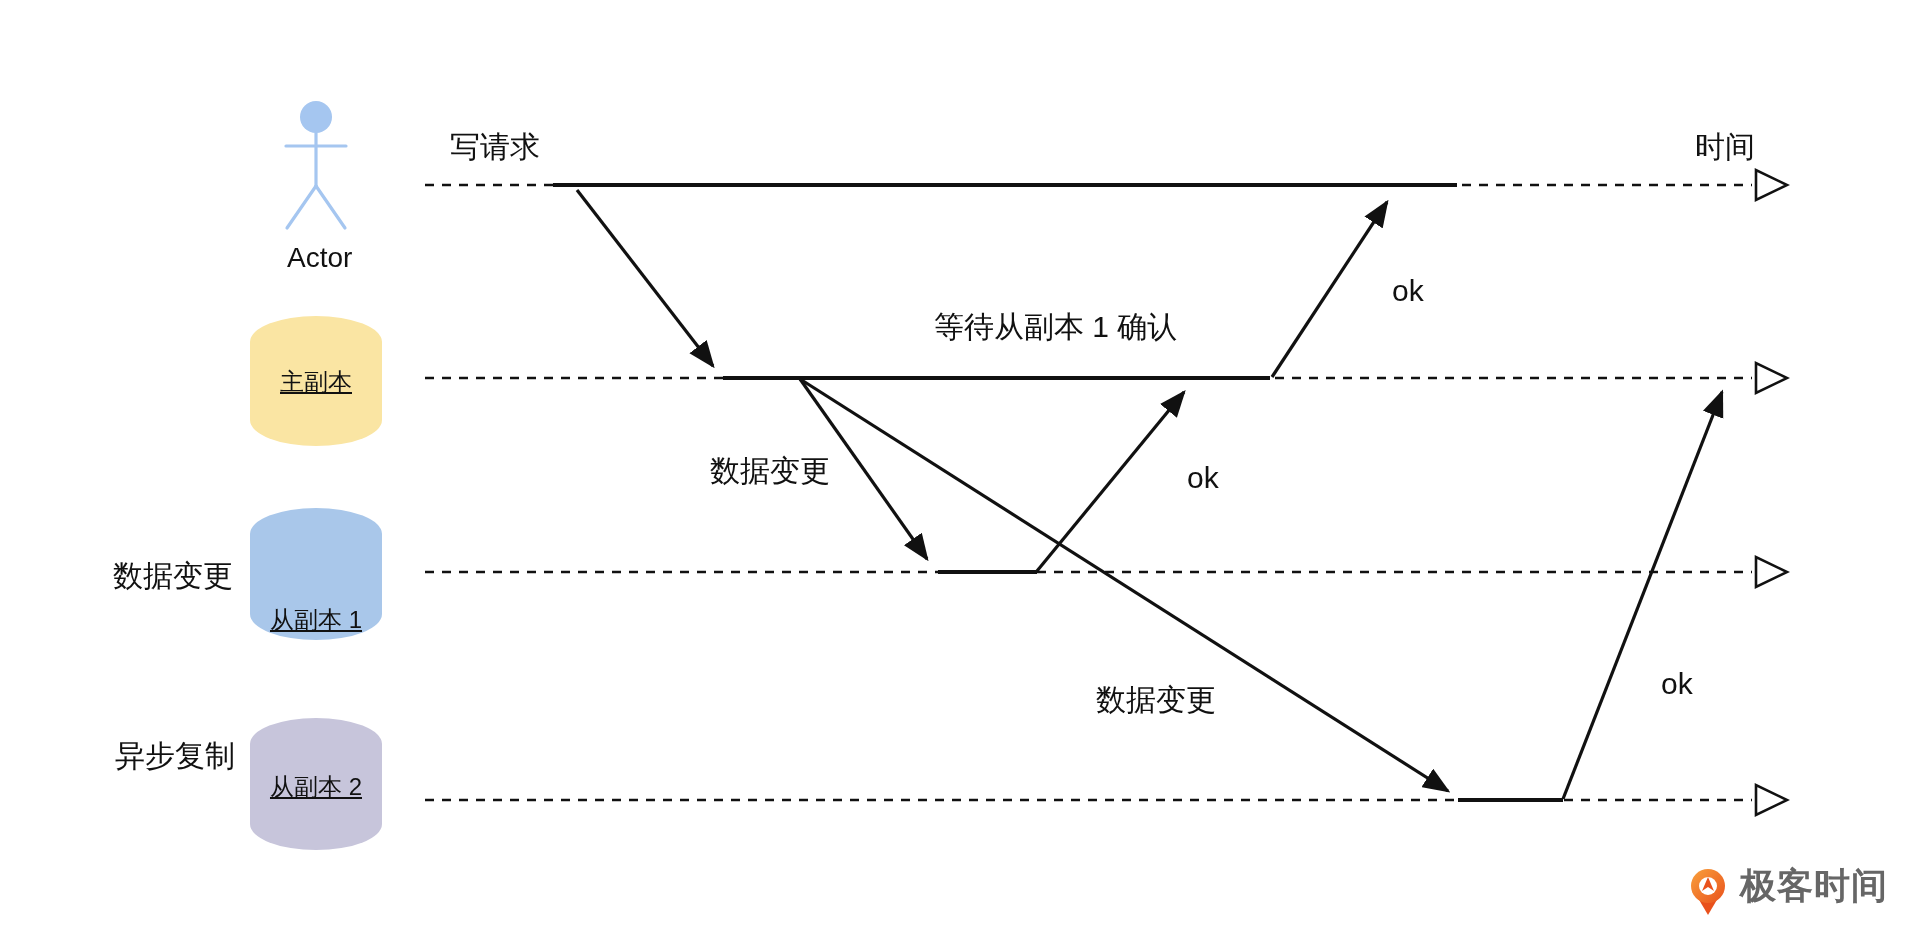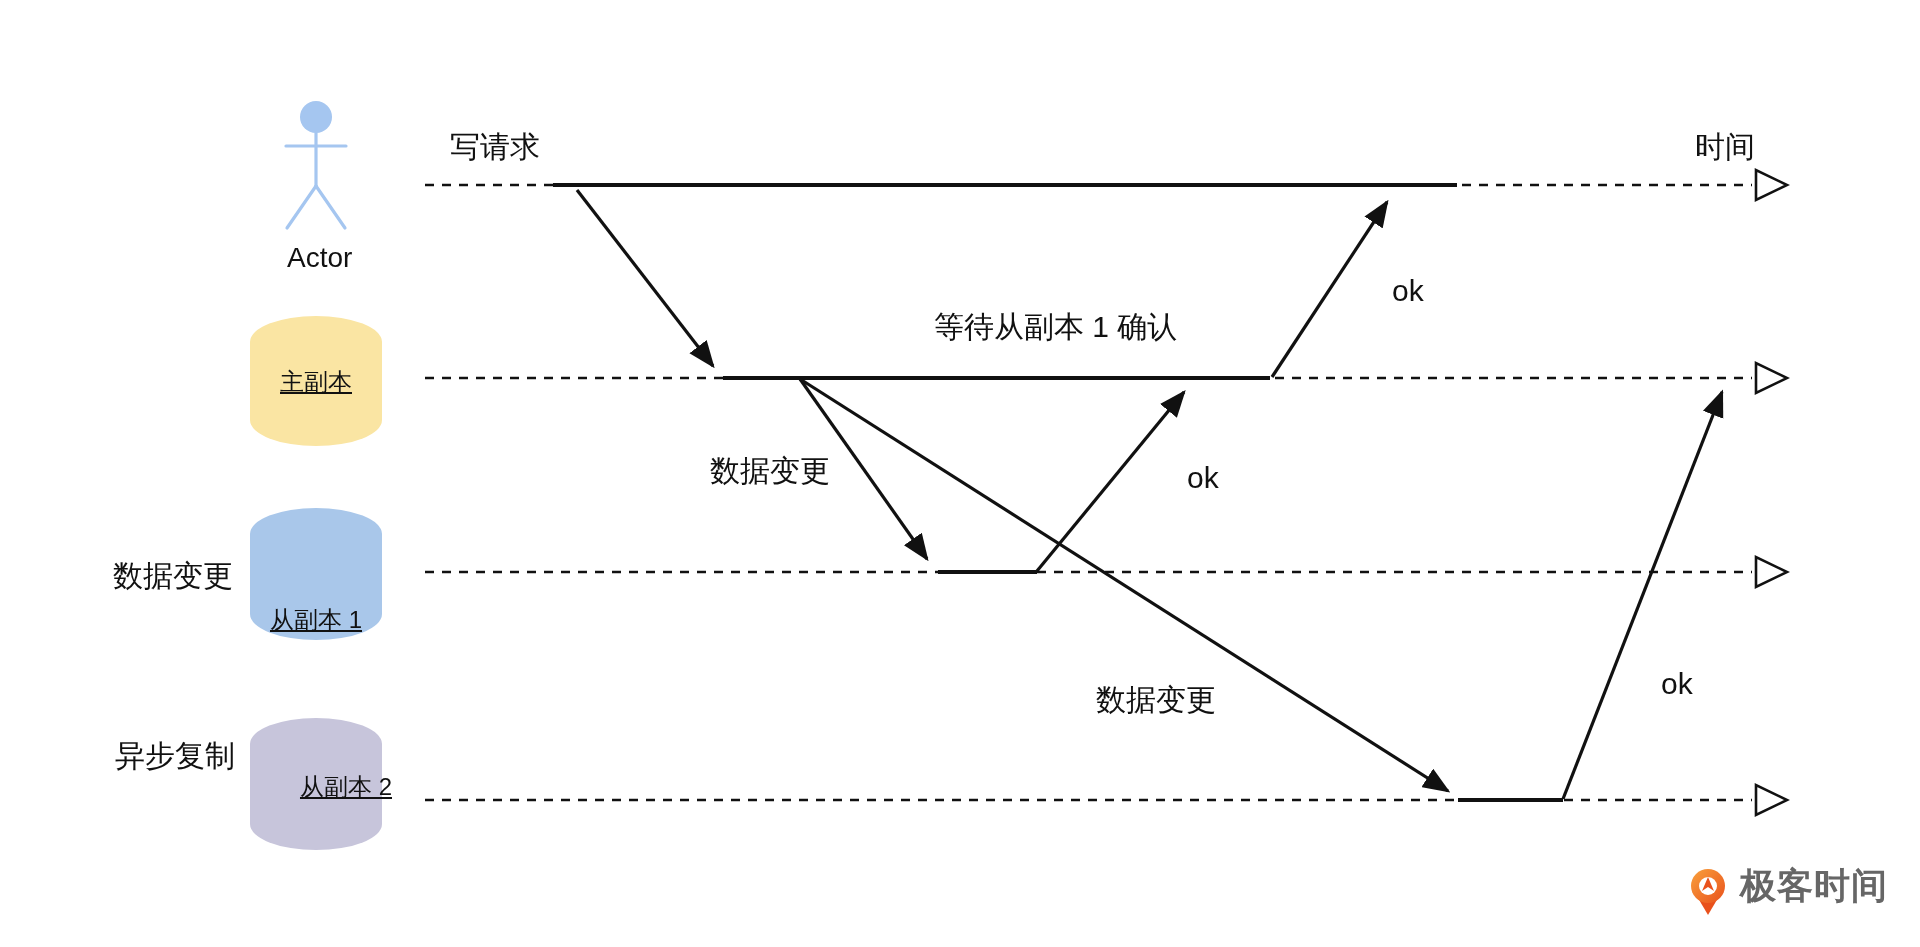--- a/index.html
+++ b/index.html
@@ -123,21 +123,21 @@
       <path d="M1708,877 L1714,891 L1708,887 L1702,891 Z" fill="#E9511C"></path>
     </g>
   </svg>
 
   <div class="lbl" style="left:450px; top:129px;">写请求</div>
   <div class="lbl" style="left:1689px; top:129px;margin-left:6px;">时间</div>
   <div class="lbl big" style="left:287px; top:241px;">Actor</div>
 
   <div class="node-lbl" style="left:250px; top:366px;">主副本</div>
   <div class="node-lbl" style="left:250px; top:560px;margin-top:44px;">从副本 1</div>
-  <div class="node-lbl" style="left:250px; top:771px;margin-left:30px;">从副本 2</div>
+  <div class="node-lbl" style="left:250px; top:771px;">从副本 2</div>
 
   <div class="lbl" style="left:113px; top:558px;">数据变更</div>
   <div class="lbl" style="left:115px; top:738px;">异步复制</div>
 
   <div class="lbl" style="left:898px; top:309px;margin-left:36px;">等待从副本 1 确认</div>
   <div class="lbl" style="left:710px; top:453px;">数据变更</div>
   <div class="lbl" style="left:1096px; top:682px;">数据变更</div>
 
   <div class="lbl" style="left:1392px; top:273px;">ok</div>
   <div class="lbl" style="left:1187px; top:460px;">ok</div>

